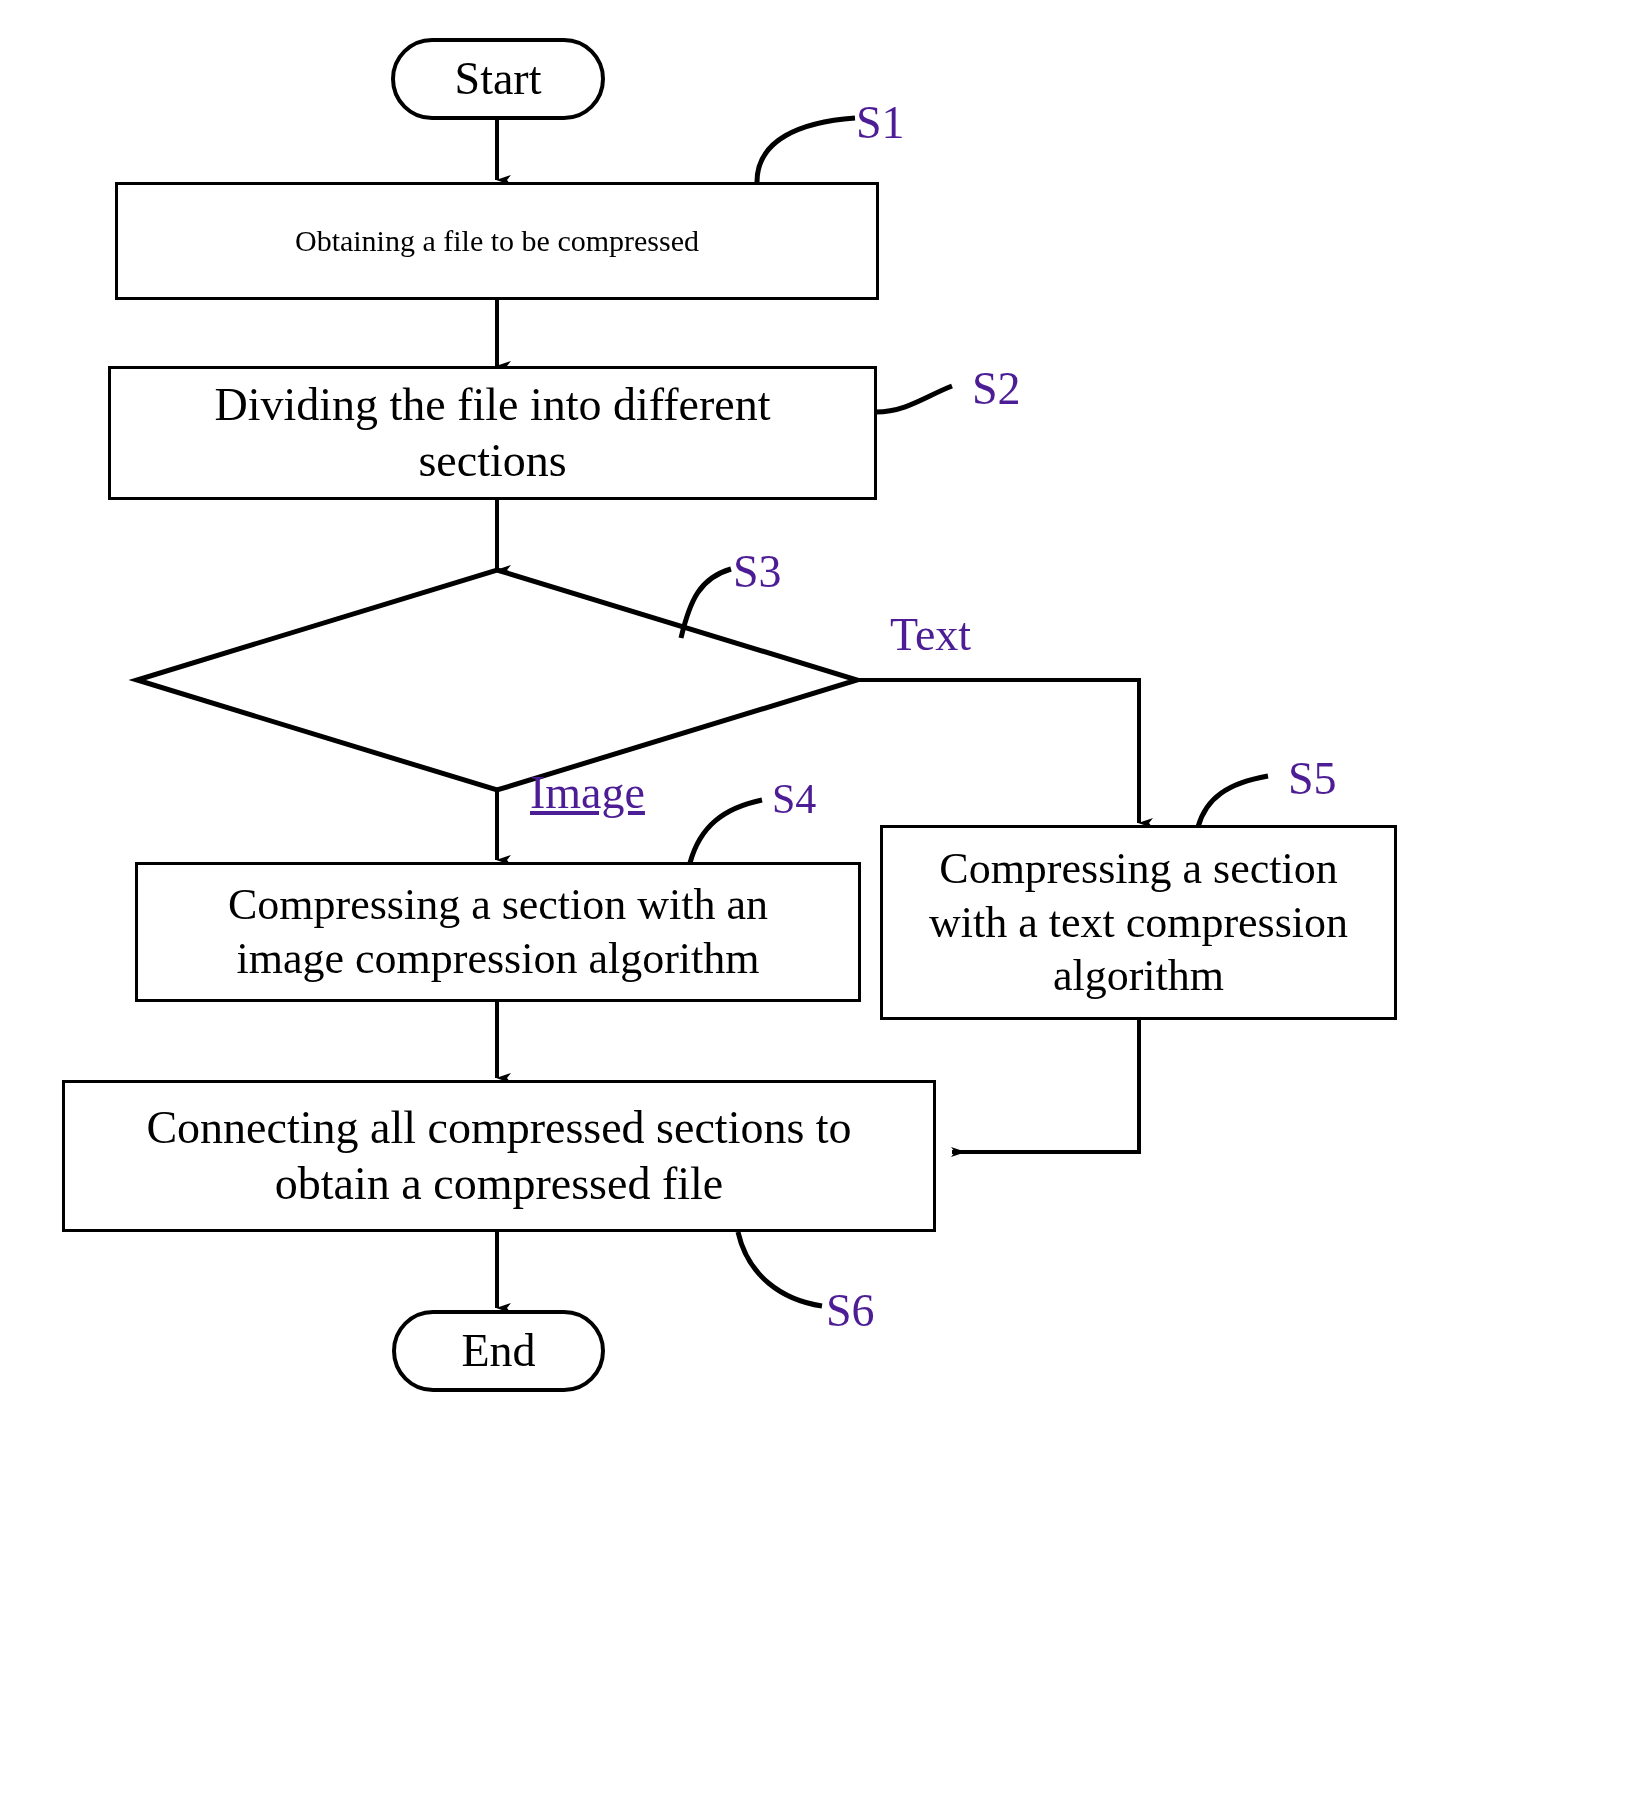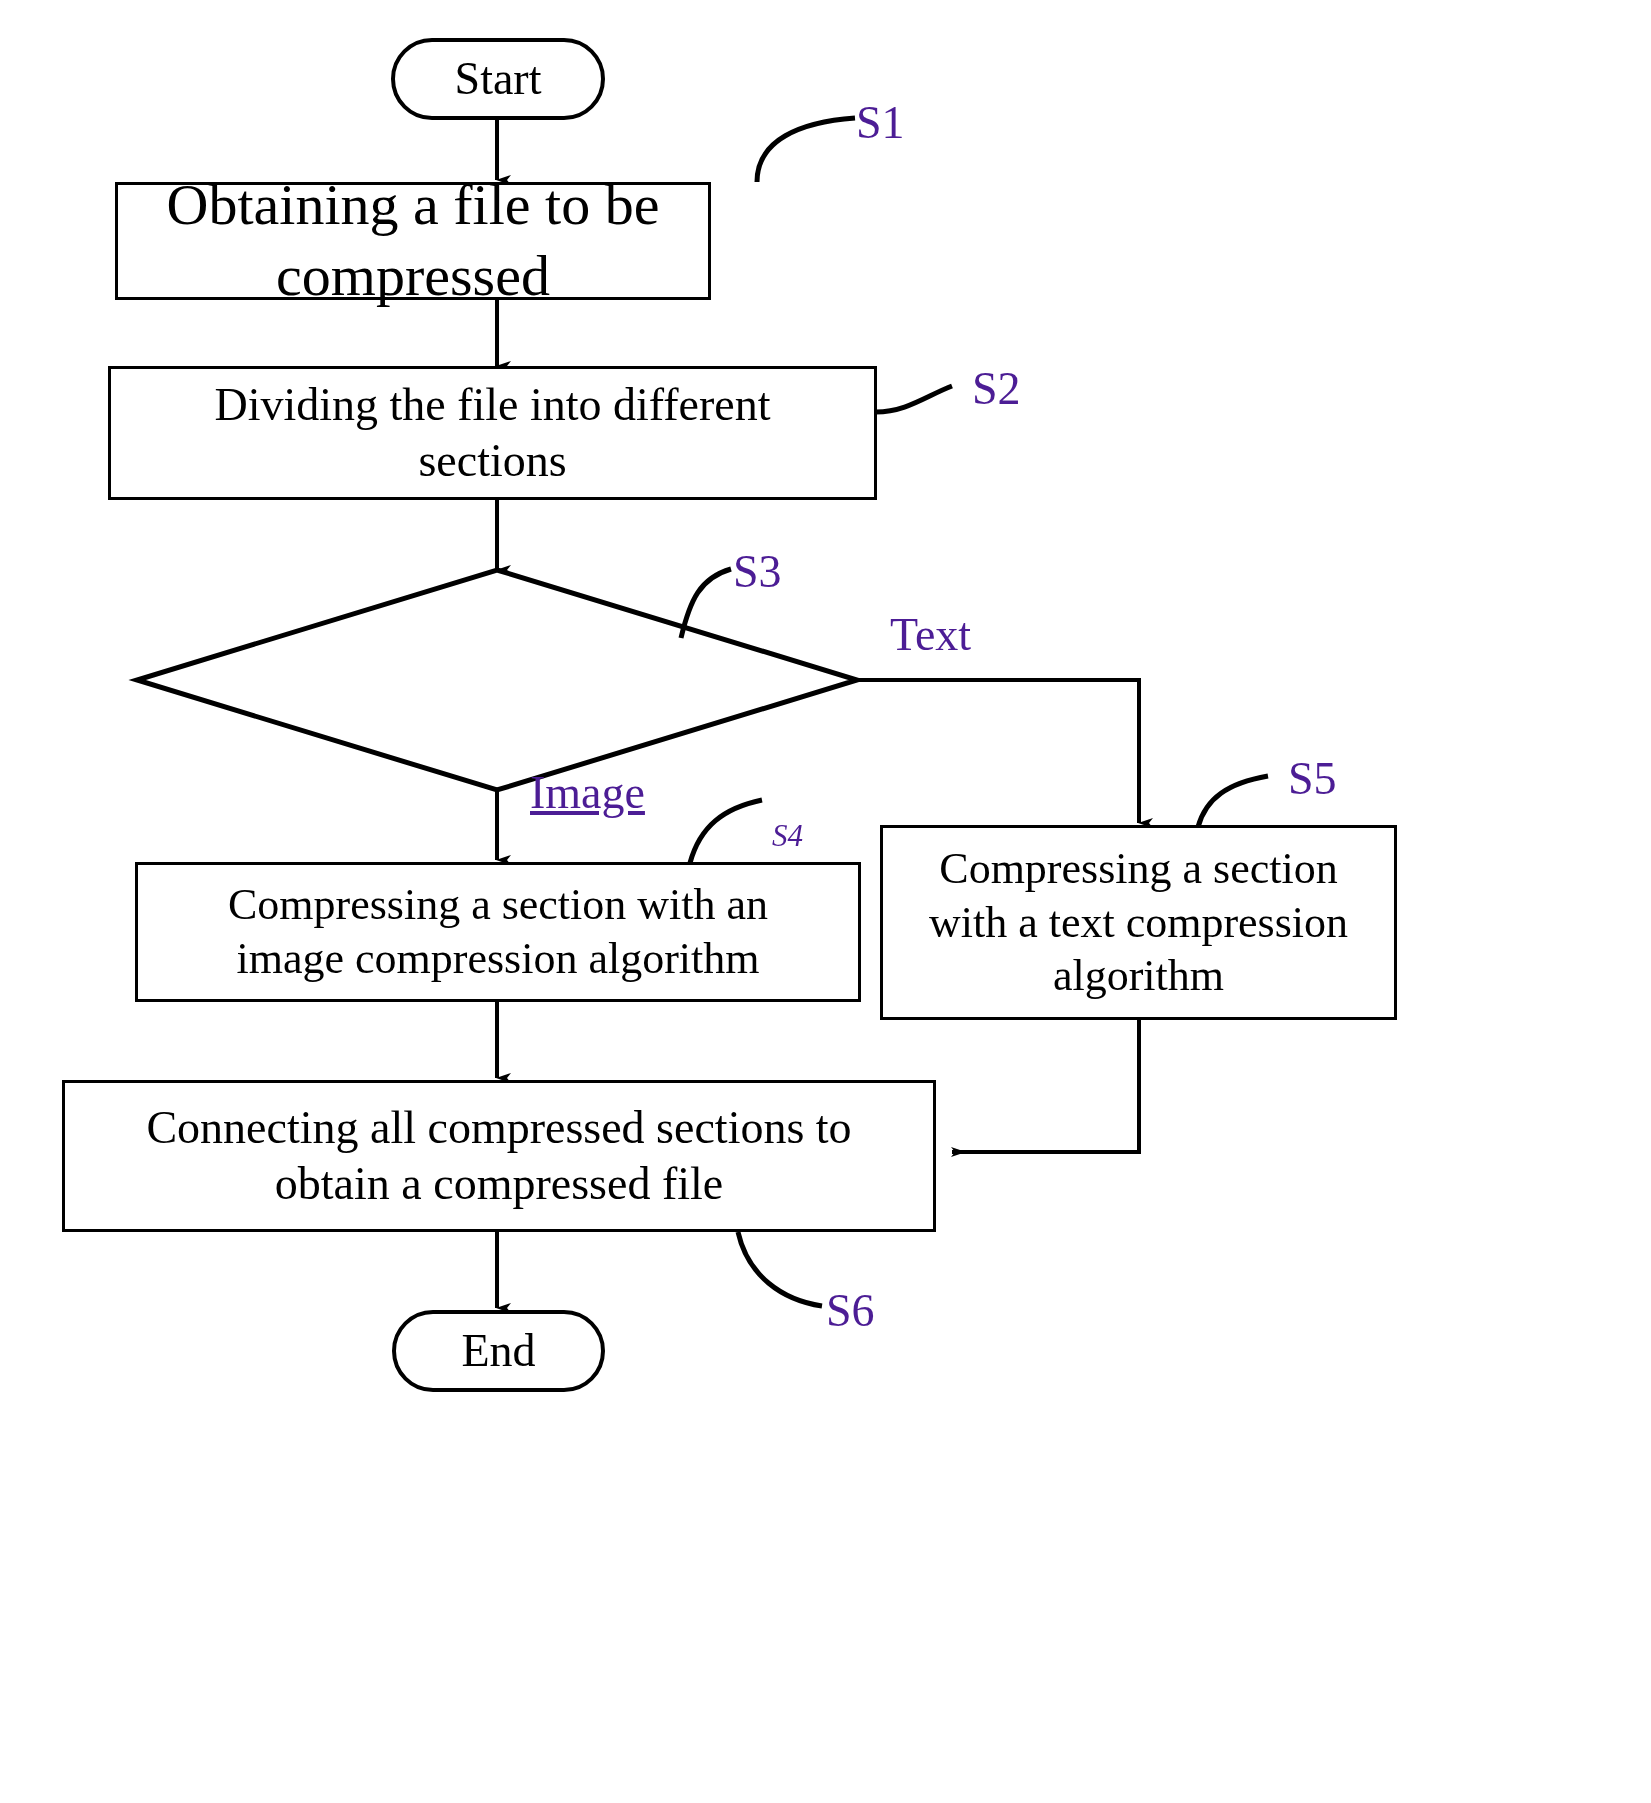--- a/index.html
+++ b/index.html
@@ -108,21 +108,21 @@
 
     <path d="M 1198,827 C 1206,798 1228,783 1268,776" fill="none" stroke="#000000" stroke-width="5"></path>
 
     <path d="M 738,1232 C 748,1276 782,1300 822,1306" fill="none" stroke="#000000" stroke-width="5"></path>
   </svg>
 
   <div class="node term" style="left:391px; top:38px; width:214px; height:82px; font-size:46px;">
     <span class="txt">Start</span>
   </div>
 
-  <div class="node proc" style="left:115px; top:182px; width:596px; height:118px; font-size:58px;">
+  <div class="node proc" style="left:115px; top:182px; width:764px; height:118px; font-size:30px;">
     <span class="txt">Obtaining a file to be compressed</span>
   </div>
 
   <div class="node proc" style="left:108px; top:366px; width:769px; height:134px; font-size:46px;">
     <span class="txt">Dividing the file into different
 sections</span>
   </div>
 
 
   <div class="node proc" style="left:880px; top:825px; width:517px; height:195px; font-size:44px;">
@@ -144,21 +144,21 @@
   <div class="node term" style="left:392px; top:1310px; width:213px; height:82px; font-size:46px;">
     <span class="txt">End</span>
   </div>
 
   <div class="lbl" style="left:856px; top:96px; font-size:46px;">S1</div>
 
   <div class="lbl" style="left:972px; top:362px; font-size:46px;">S2</div>
 
   <div class="lbl" style="left:733px; top:545px; font-size:46px;">S3</div>
 
-  <div class="lbl" style="left:772px; top:818px; font-size:31px;font-style:italic;">S4</div>
+  <div class="lbl" style="left:772px; top:775px; font-size:42px;">S4</div>
 
   <div class="lbl" style="left:1288px; top:752px; font-size:46px;">S5</div>
 
   <div class="lbl" style="left:826px; top:1284px; font-size:46px;">S6</div>
 
   <div class="lbl" style="left:854px; top:608px; font-size:46px;margin-left:36px;">Text</div>
 
   <div class="lbl" style="left:530px; top:766px; font-size:46px;text-decoration:underline;">Image</div>
 
 

